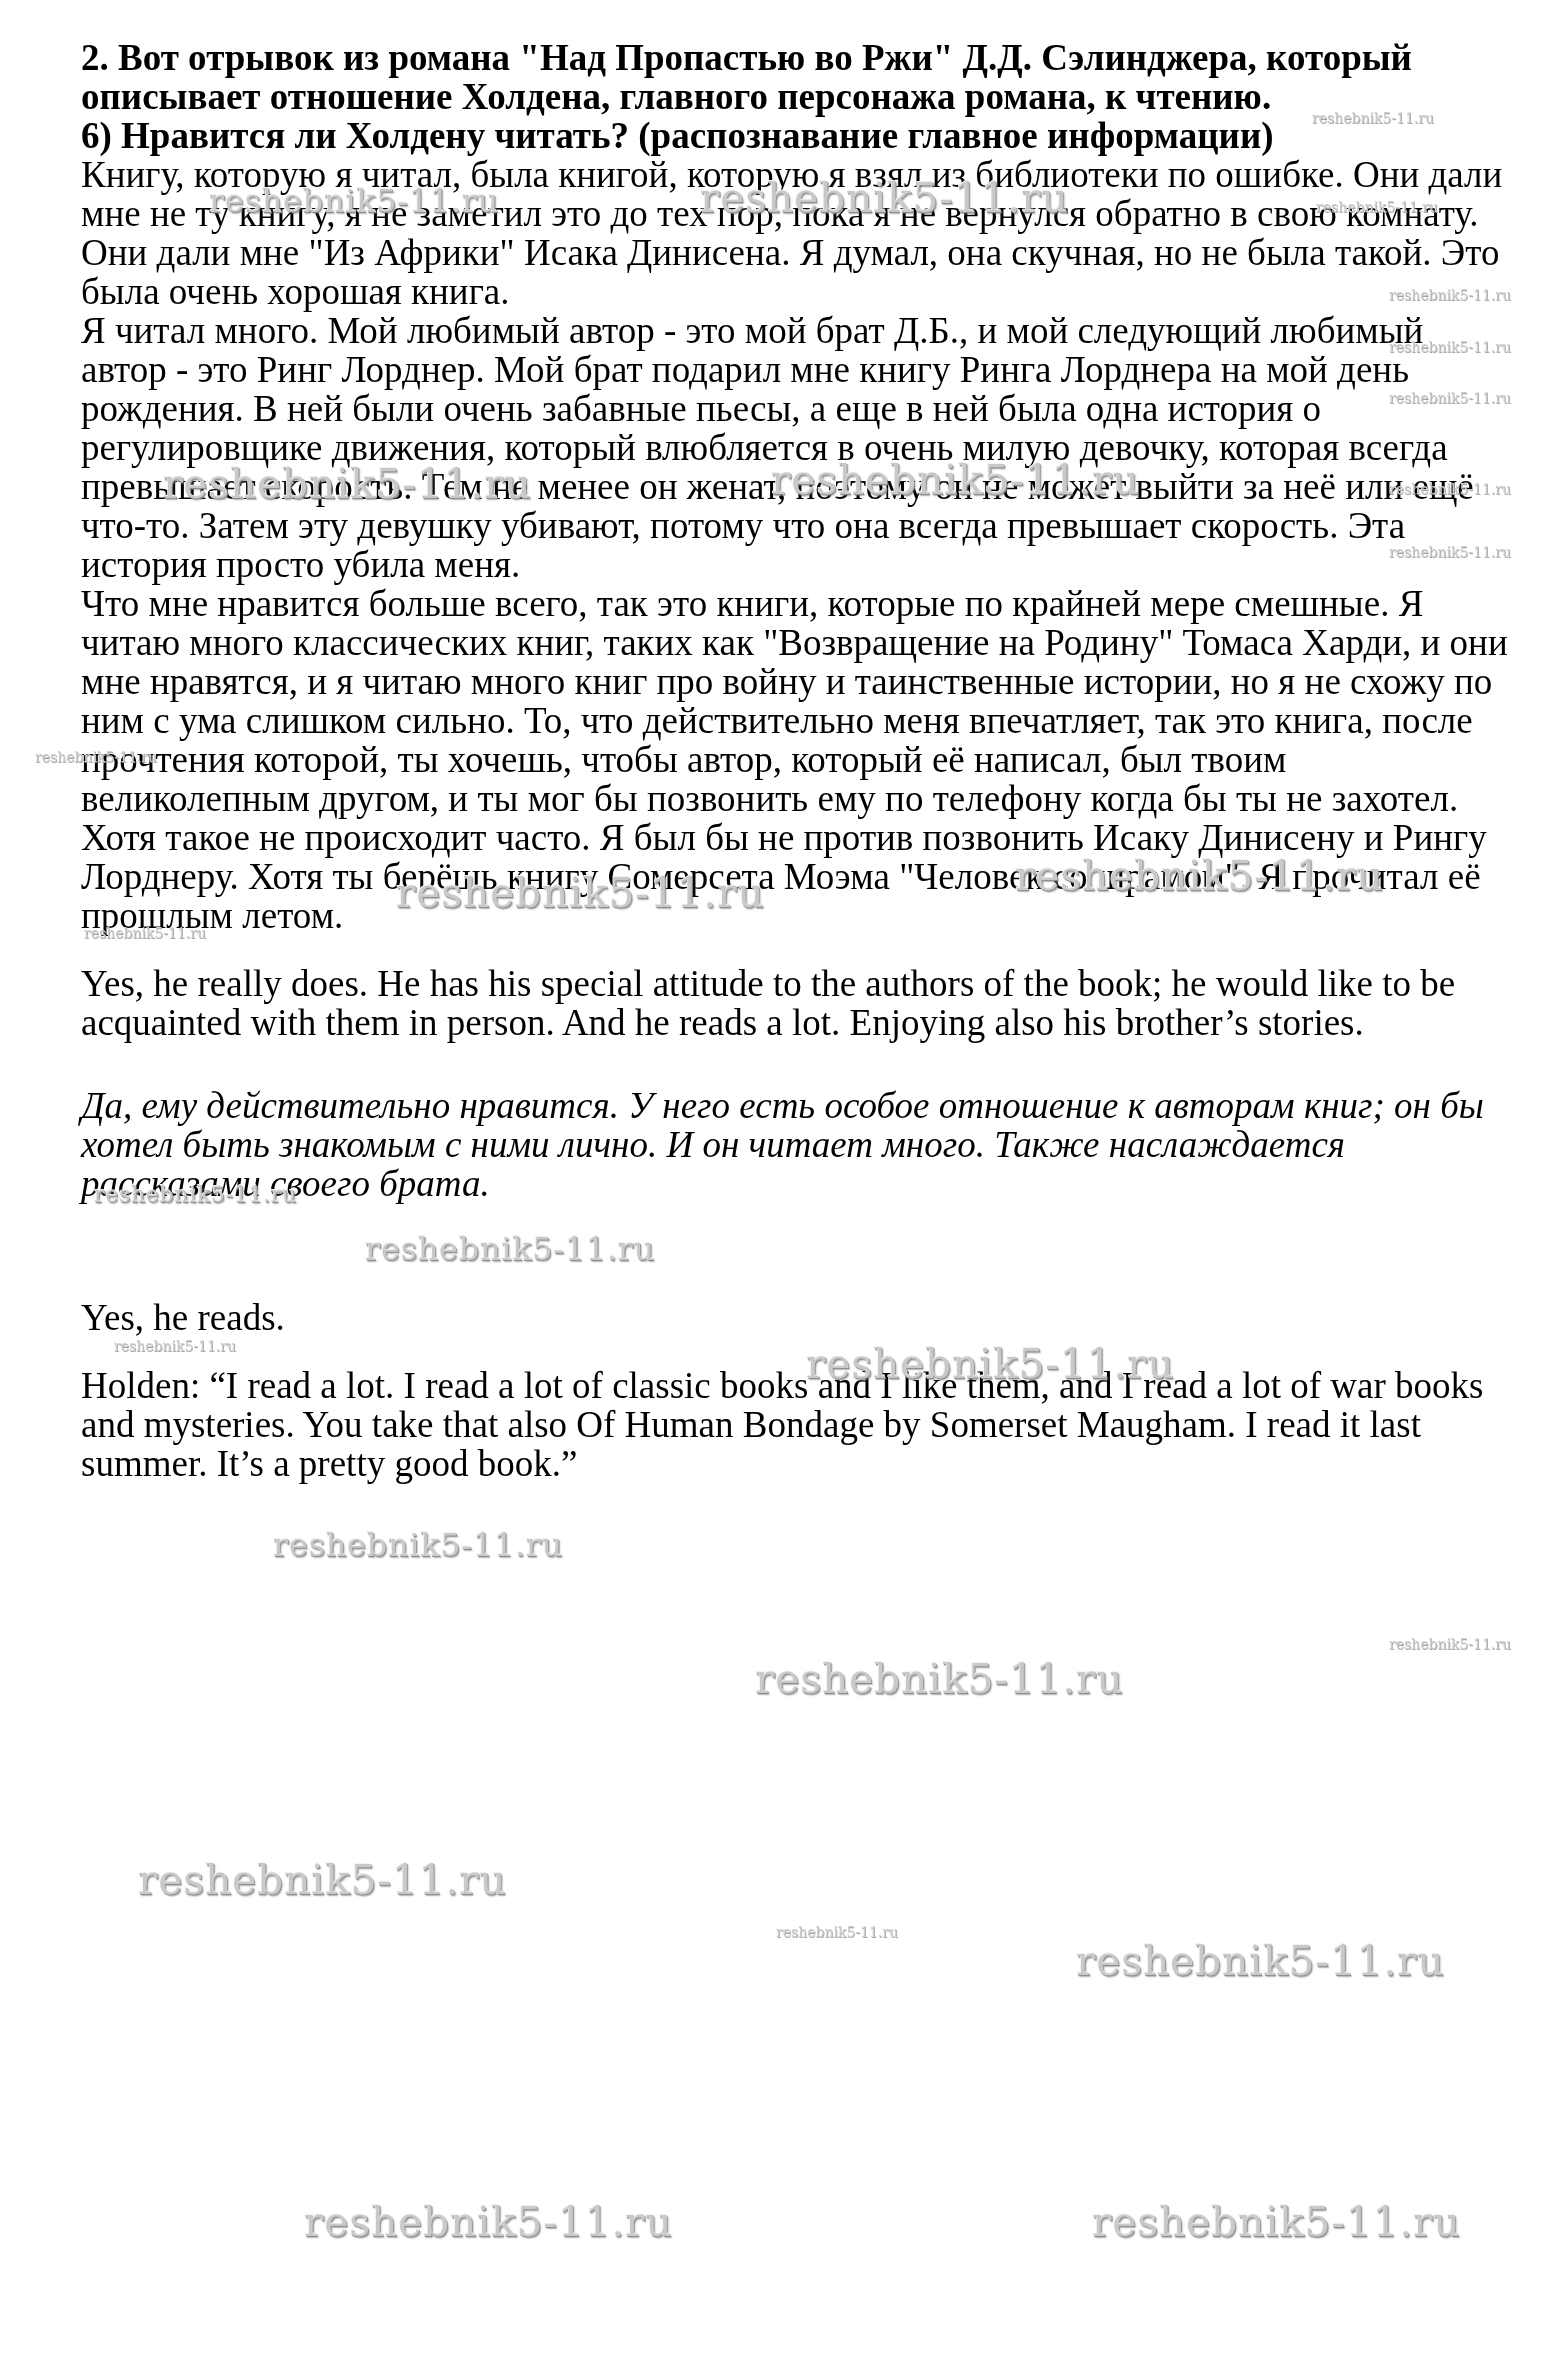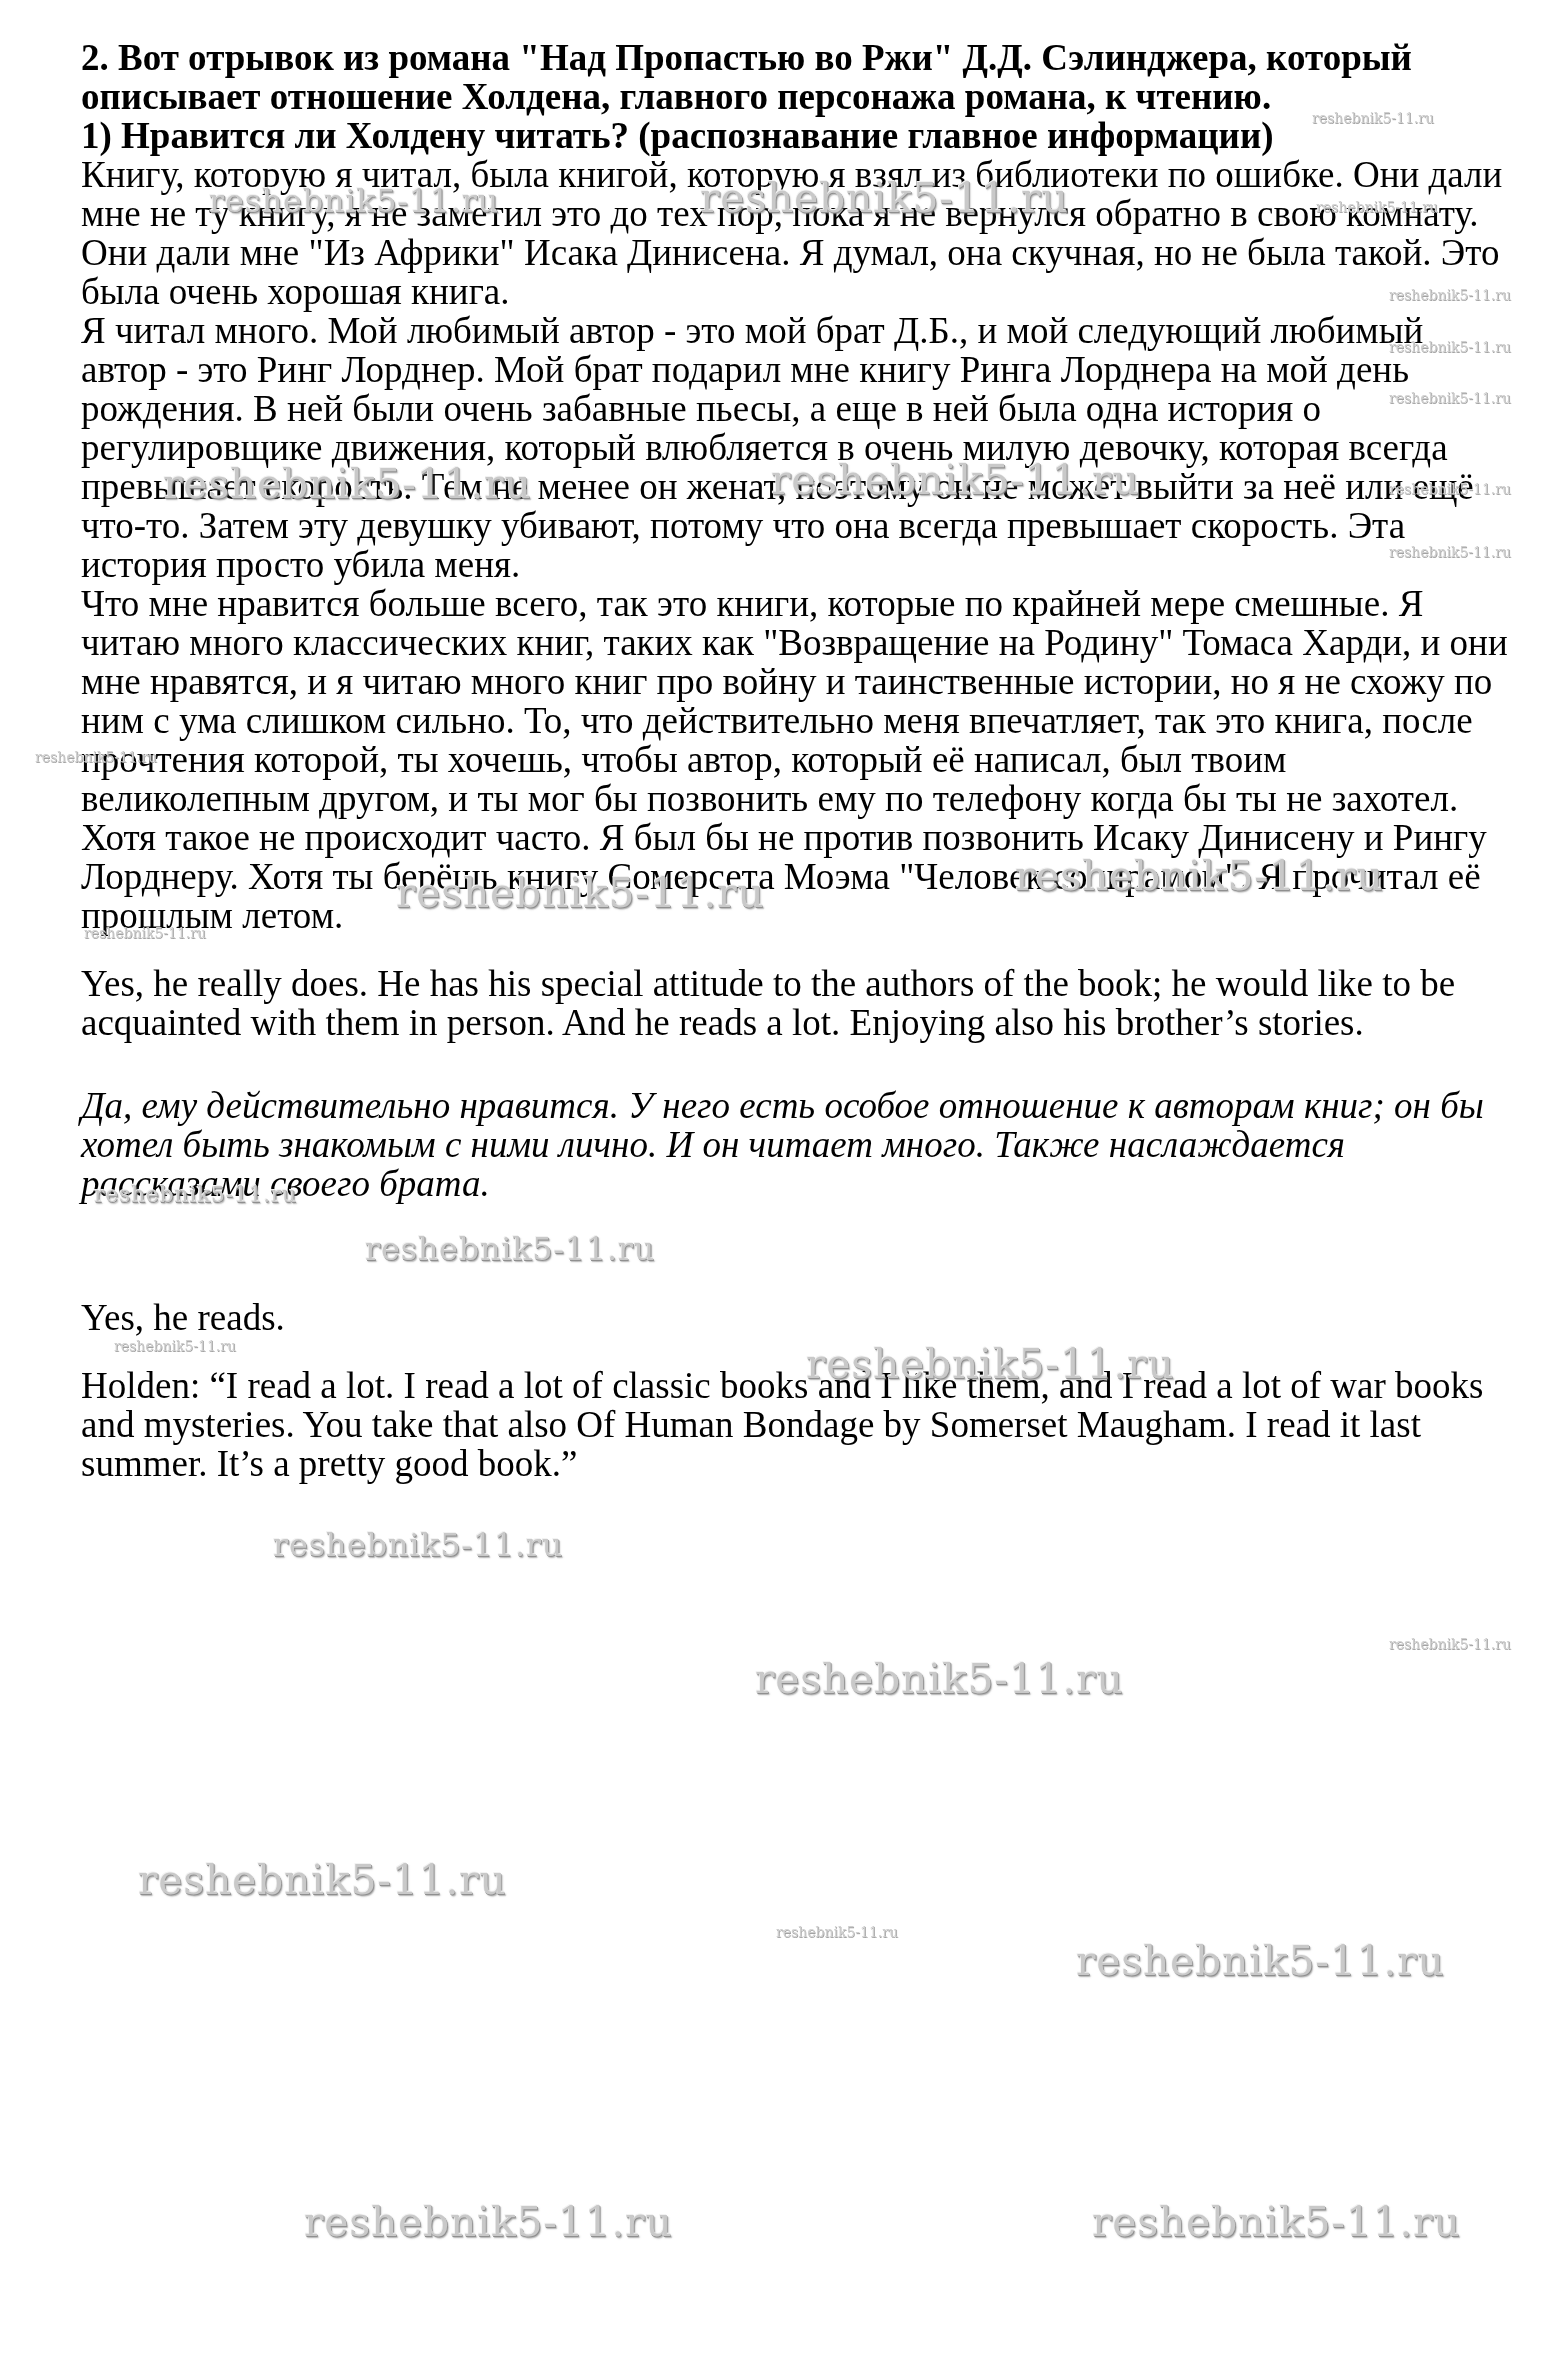--- a/index.html
+++ b/index.html
@@ -52,21 +52,21 @@
     color: #cfcfcf;
     text-shadow: 0.7px 0.7px 0 #a3a3a3;
     letter-spacing: 0;
   }
 </style>
 </head>
 <body>
 
 <div class="page">
   <p class="bold">2. Вот отрывок из романа "Над Пропастью во Ржи" Д.Д. Сэлинджера, который описывает отношение Холдена, главного персонажа романа, к чтению.</p>
-  <p class="bold">1) Нравится ли Холдену читать? (распознавание главное информации)</p>
+  <p class="bold">6) Нравится ли Холдену читать? (распознавание главное информации)</p>
   <p>Книгу, которую я читал, была книгой, которую я взял из библиотеки по ошибке. Они дали мне не ту книгу, я не заметил это до тех пор, пока я не вернулся обратно в свою комнату. Они дали мне "Из Африки" Исака Динисена. Я думал, она скучная, но не была такой. Это была очень хорошая книга.</p>
   <p>Я читал много. Мой любимый автор - это мой брат Д.Б., и мой следующий любимый автор - это Ринг Лорднер. Мой брат подарил мне книгу Ринга Лорднера на мой день рождения. В ней были очень забавные пьесы, а еще в ней была одна история о регулировщике движения, который влюбляется в очень милую девочку, которая всегда превышает скорость. Тем не менее он женат, поэтому он не может выйти за неё или ещё что-то. Затем эту девушку убивают, потому что она всегда превышает скорость. Эта история просто убила меня.</p>
   <p>Что мне нравится больше всего, так это книги, которые по крайней мере смешные. Я читаю много классических книг, таких как "Возвращение на Родину" Томаса Харди, и они мне нравятся, и я читаю много книг про войну и таинственные истории, но я не схожу по ним с ума слишком сильно. То, что действительно меня впечатляет, так это книга, после прочтения которой, ты хочешь, чтобы автор, который её написал, был твоим великолепным другом, и ты мог бы позвонить ему по телефону когда бы ты не захотел. Хотя такое не происходит часто. Я был бы не против позвонить Исаку Динисену и Рингу Лорднеру. Хотя ты берёшь книгу Сомерсета Моэма "Человек со шрамом". Я прочитал её прошлым летом.</p>
   <p class="gap-sm">Yes, he really does. He has his special attitude to the authors of the book; he would like to be acquainted with them in person. And he reads a lot. Enjoying also his brother’s stories.</p>
   <p class="italic gap-md">Да, ему действительно нравится. У него есть особое отношение к авторам книг; он бы хотел быть знакомым с ними лично. И он читает много. Также наслаждается рассказами своего брата.</p>
   <p class="gap-lg">Yes, he reads.</p>
   <p class="gap-sm">Holden: “I read a lot. I read a lot of classic books and I like them, and I read a lot of war books and mysteries. You take that also Of Human Bondage by Somerset Maugham. I read it last summer. It’s a pretty good book.”</p>
 </div>
 
 <span class="wm wm-xs" style="left:1312px;top:110px">reshebnik5-11.ru</span>

